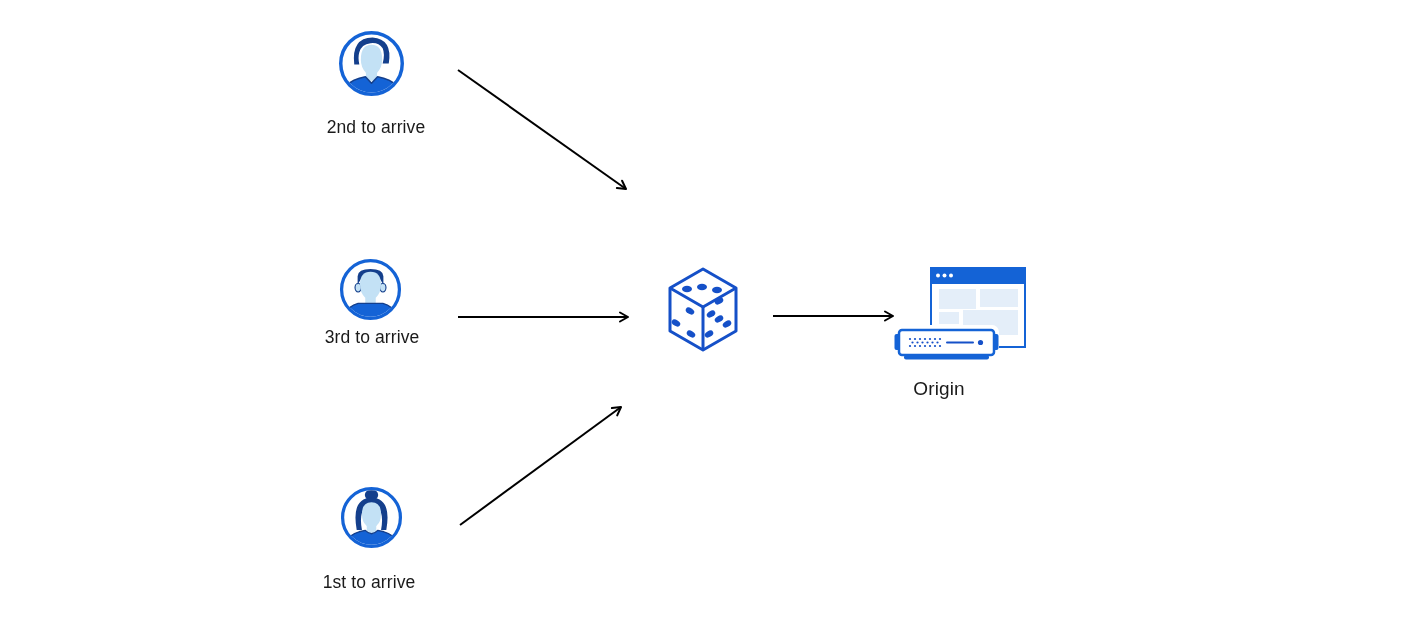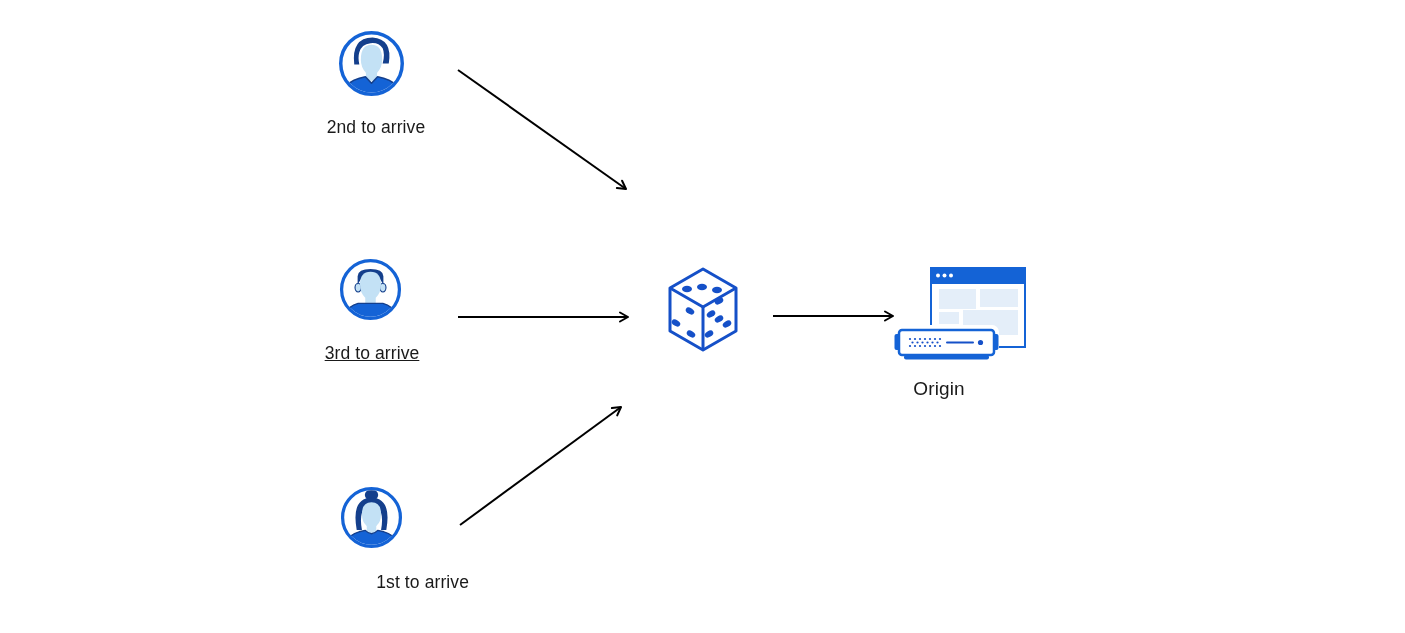--- a/index.html
+++ b/index.html
@@ -74,40 +74,40 @@
       <g clip-path="url(#c2)">
         <ellipse cx="20" cy="31" rx="3.2" ry="4.6" fill="#c3e1f5" stroke="#143f8c" stroke-width="1.2"></ellipse>
         <ellipse cx="46" cy="31" rx="3.2" ry="4.6" fill="#c3e1f5" stroke="#143f8c" stroke-width="1.2"></ellipse>
         <path d="M 19.5 28 L 19.5 19 Q 20 11.5 33 11.5 Q 46 11.5 46.5 19 L 46.5 28 Q 42 17.5 33 17.5 Q 24 17.5 19.5 28 Z" fill="#143f8c"></path>
         <rect x="27.5" y="37" width="11" height="13" fill="#c3e1f5"></rect>
         <path d="M 22 28 Q 22 14.5 33 14.5 Q 44 14.5 44 28 Q 44 36 39 41 Q 33 45.5 27 41 Q 22 36 22 28 Z" fill="#c3e1f5"></path>
         <path d="M 2 66 Q 7 51 20 47.5 L 46 47.5 Q 59 51 64 66 Z" fill="#1463d6" stroke="#143f8c" stroke-width="1.5" stroke-linejoin="round"></path>
       </g>
     </svg>
   </div>
-  <div class="node-label" style="left:272px; top:343px;text-decoration:underline;">3rd to arrive</div>
+  <div class="node-label" style="left:272px; top:327px;">3rd to arrive</div>
 
   <div class="node" style="left:340px; top:486px;">
     <svg width="63" height="63" viewBox="0 0 66 66">
       <defs>
           <clipPath id="c3">
             <circle cx="33" cy="33" r="28.6"></circle>
           </clipPath>
         </defs>
       <circle cx="33" cy="33" r="30.3" fill="#ffffff" stroke="#1463d6" stroke-width="3.4"></circle>
       <g clip-path="url(#c3)">
         <ellipse cx="33" cy="9.5" rx="7" ry="6" fill="#143f8c"></ellipse>
         <path d="M 17.5 46 Q 11.5 13 33 12 Q 54.5 13 48.5 46 L 43 46 Q 47.5 22 33 19.5 Q 18.5 22 23 46 Z" fill="#143f8c"></path>
         <rect x="28" y="38" width="10" height="12" fill="#c3e1f5"></rect>
         <path d="M 23 29.5 Q 23 17 33 17 Q 43 17 43 29.5 Q 43 37 38.5 41.5 Q 33 45.5 27.5 41.5 Q 23 37 23 29.5 Z" fill="#c3e1f5"></path>
         <path d="M 2 66 Q 7 51.5 20 48 L 26.5 46.5 Q 33 53.5 39.5 46.5 L 46 48 Q 59 51.5 64 66 Z" fill="#1463d6" stroke="#143f8c" stroke-width="1.5" stroke-linejoin="round"></path>
       </g>
     </svg>
   </div>
-  <div class="node-label" style="left:269px; top:572px;text-align:right;">1st to arrive</div>
+  <div class="node-label" style="left:269px; top:572px;">1st to arrive</div>
 
   <div class="node" style="left:666px; top:266px;">
     <svg width="74" height="88" viewBox="0 0 74 88">
       <g fill="#ffffff" stroke="#1550c8" stroke-width="3" stroke-linejoin="round">
         <path d="M 37 3 L 70 22 L 70 65 L 37 84 L 4 65 L 4 22 Z"></path>
         <path d="M 4 22 L 37 41 L 70 22" fill="none"></path>
         <path d="M 37 41 L 37 84" fill="none"></path>
       </g>
       <g fill="#1550c8">
         <ellipse cx="21" cy="23" rx="5" ry="3.2"></ellipse>

